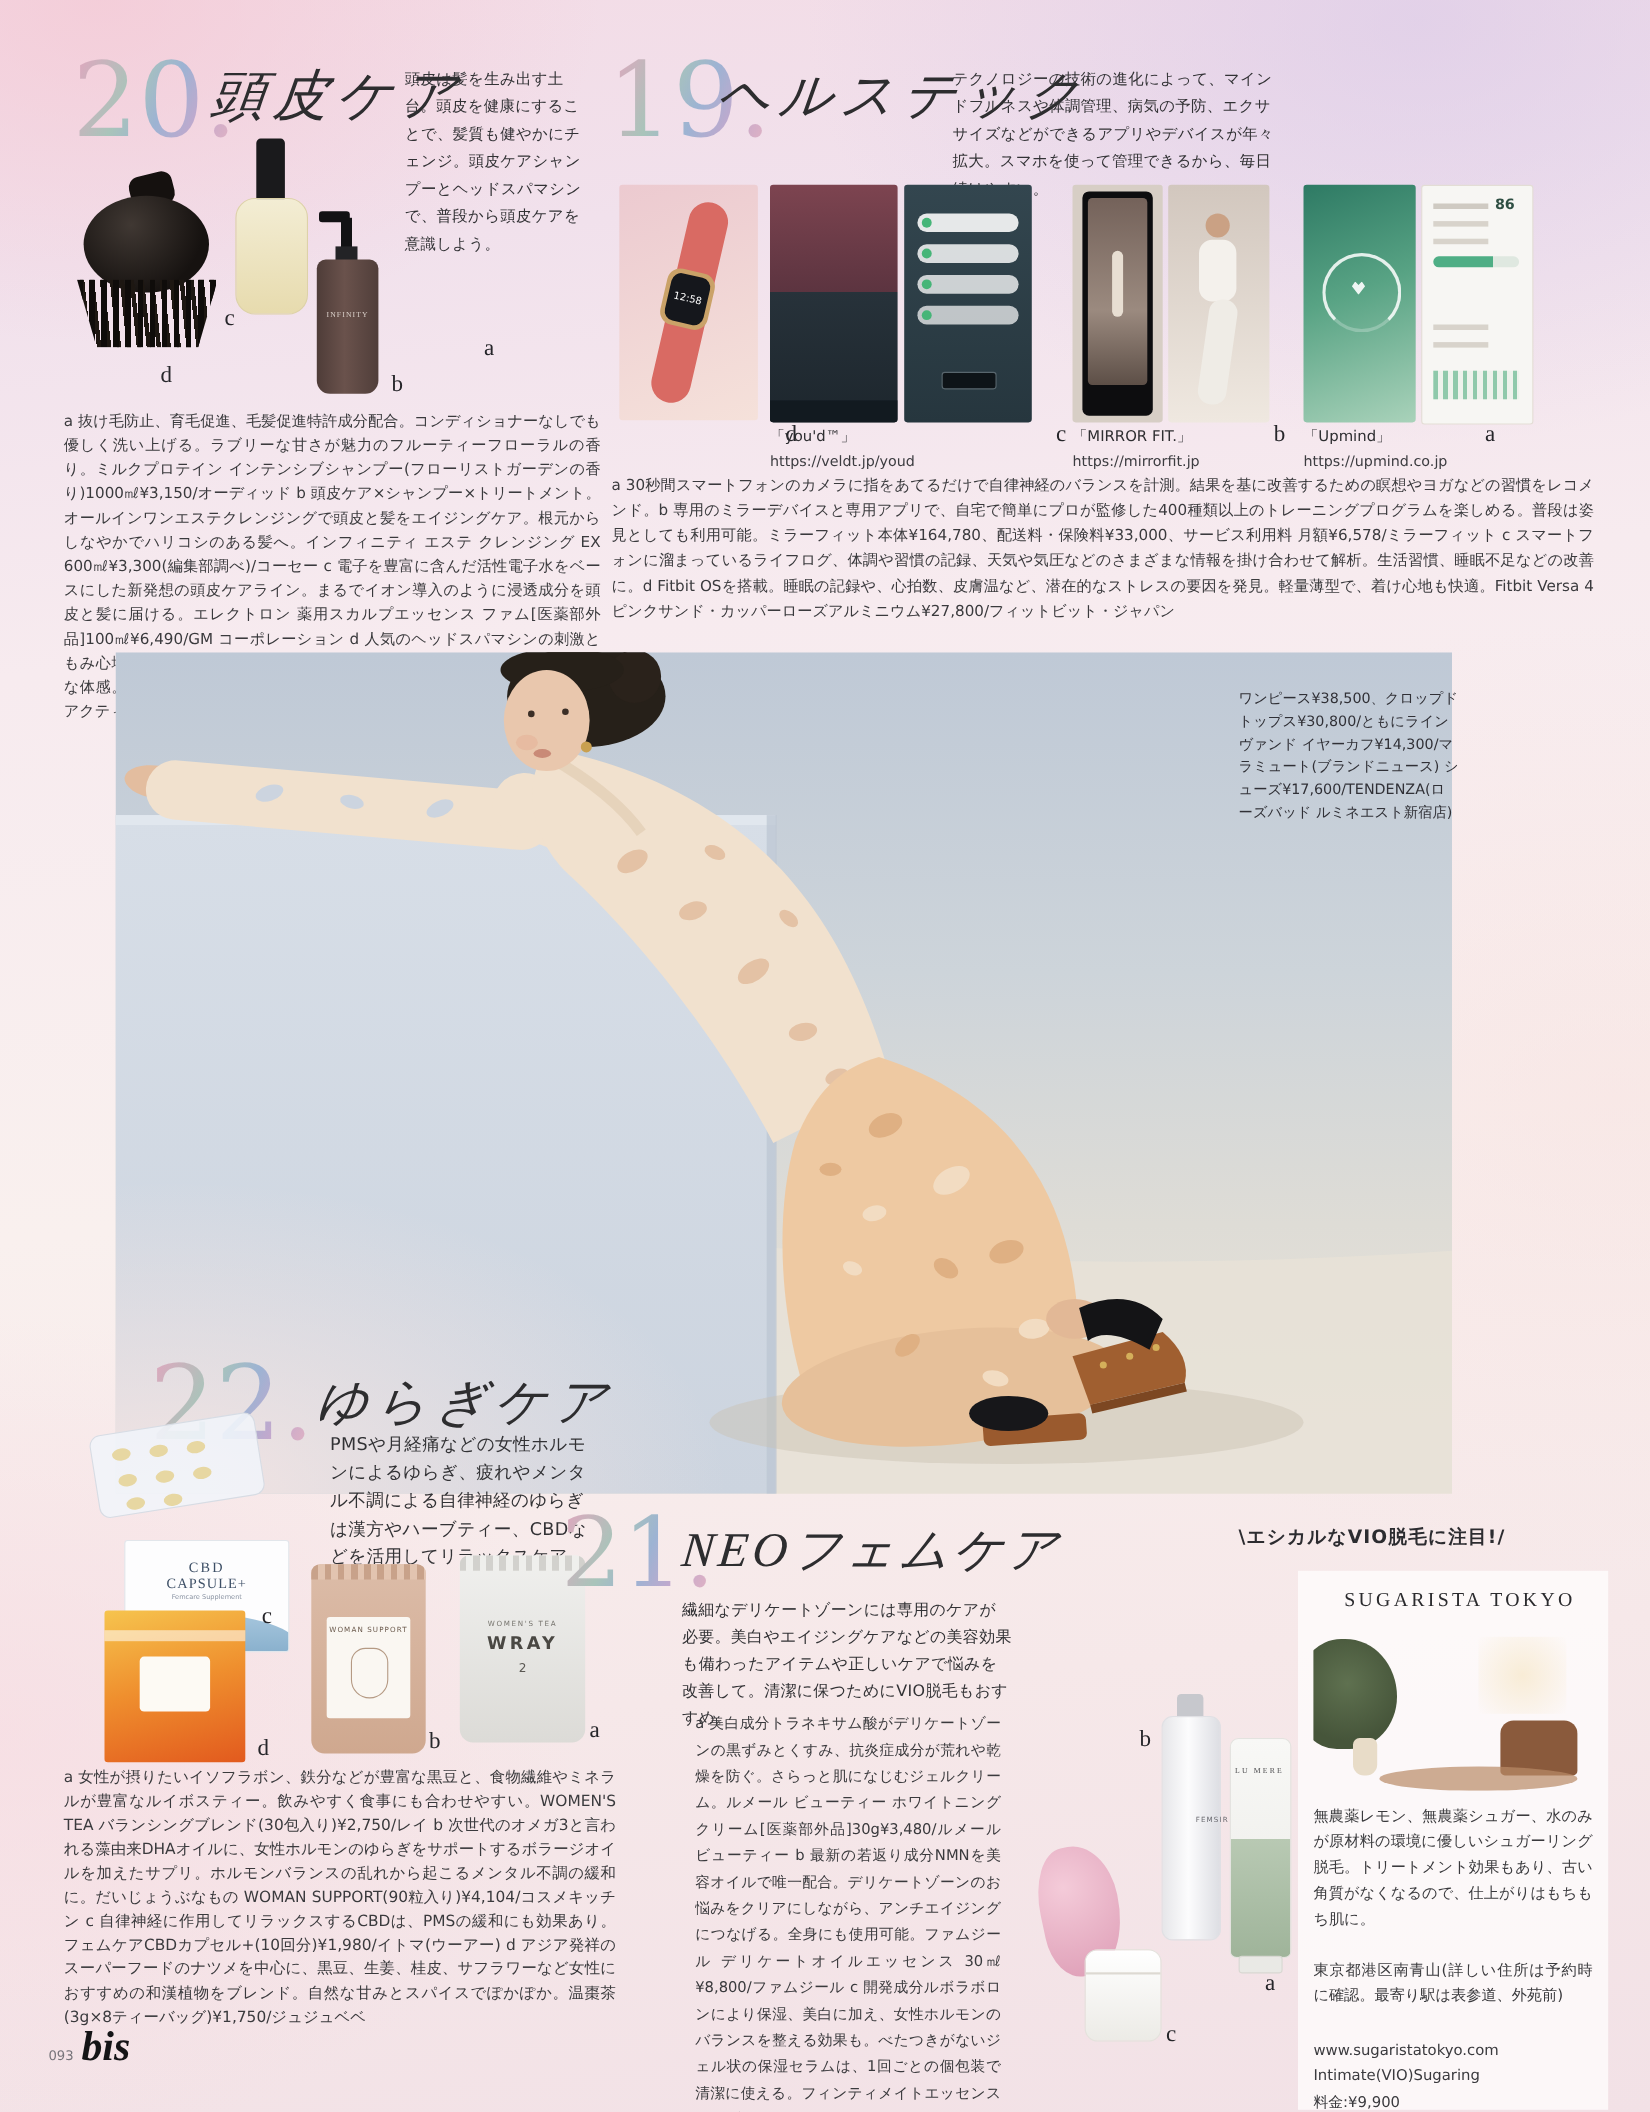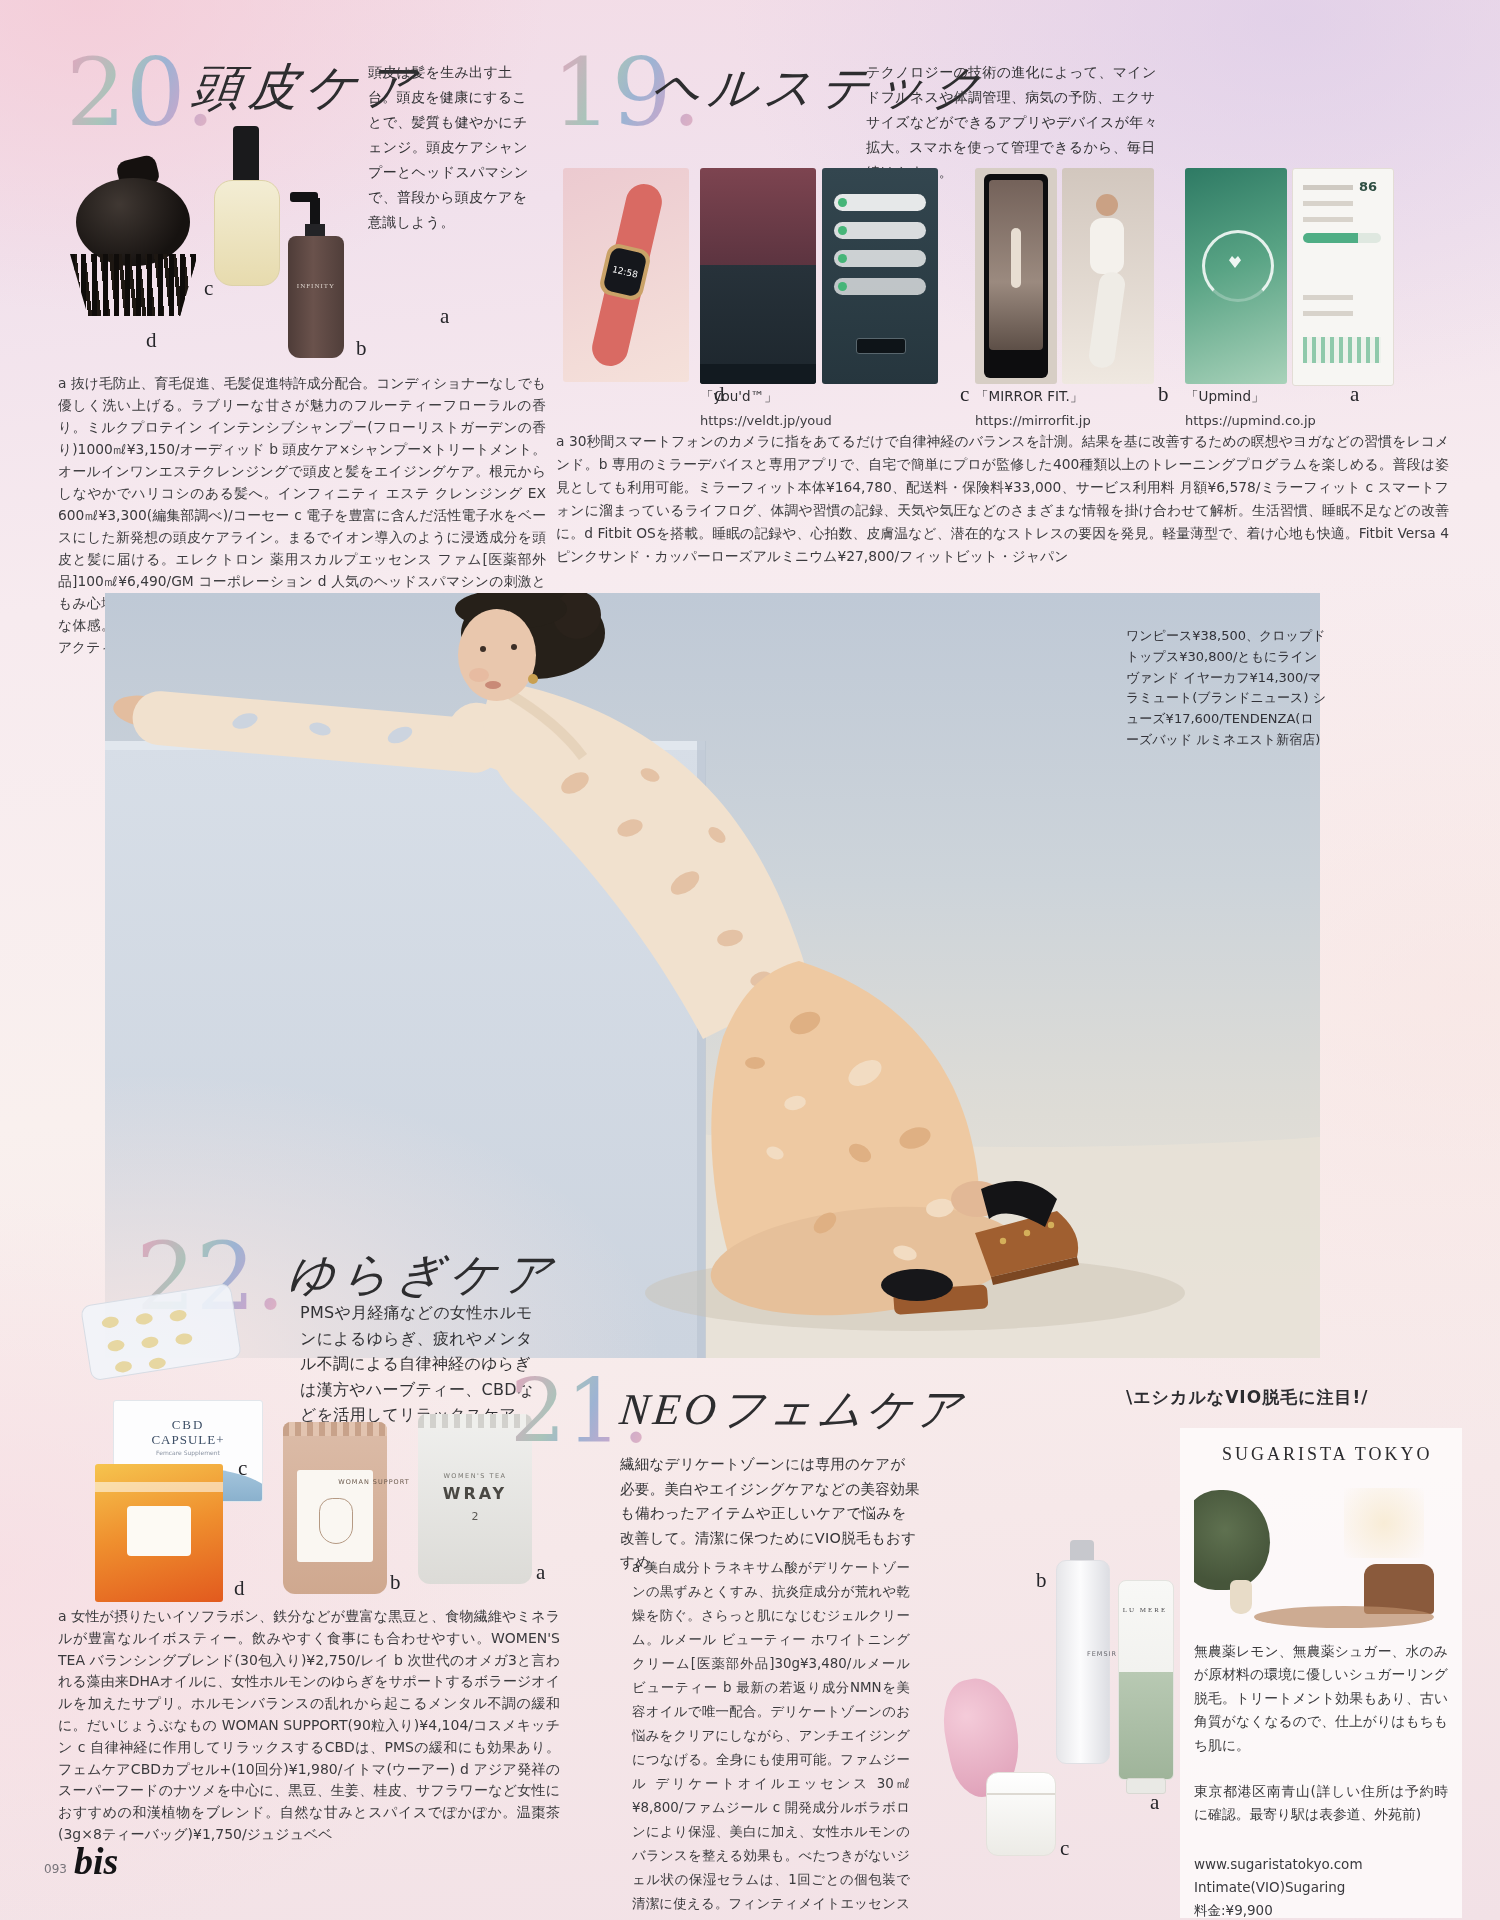--- a/index.html
+++ b/index.html
@@ -210,21 +210,21 @@
   </div>
   <span class="letter" style="left:238px;top:1458px;">c</span>
   <div class="abs" style="left:95px;top:1464px;width:128px;height:138px;background:linear-gradient(165deg,#f6c44e 0%,#ef8f2e 48%,#e25a1e 100%);border-radius:3px;">
     <div class="abs" style="left:32px;top:42px;width:64px;height:50px;background:#fdfaf4;border-radius:4px;"></div>
     <div class="abs" style="left:0;top:18px;width:128px;height:10px;background:rgba(255,255,255,.55);"></div>
   </div>
   <span class="letter" style="left:234px;top:1578px;">d</span>
   <div class="abs" style="left:283px;top:1422px;width:104px;height:172px;background:linear-gradient(180deg,#dcbca8,#cfa88f);border-radius:8px 8px 12px 12px;">
     <div class="abs" style="left:0;top:0;width:104px;height:14px;background:repeating-linear-gradient(90deg,#c8a28a 0 6px,#e2c4b0 6px 12px);border-radius:8px 8px 0 0;"></div>
     <div class="abs" style="left:14px;top:48px;width:76px;height:92px;background:#faf7f2;border-radius:3px;">
-      <div class="p-label" style="left:0;top:8px;width:76px;font-size:6.5px;letter-spacing:1px;color:#6b5a4d;padding-left:39px;">WOMAN SUPPORT</div>
+      <div class="p-label" style="left:0;top:8px;width:76px;font-size:6.5px;letter-spacing:1px;color:#6b5a4d;">WOMAN SUPPORT</div>
       <div class="abs" style="left:22px;top:28px;width:32px;height:44px;border:1px solid #b59a84;border-radius:14px 14px 18px 18px;"></div>
     </div>
   </div>
   <span class="letter" style="left:390px;top:1572px;">b</span>
   <div class="abs" style="left:418px;top:1414px;width:114px;height:170px;background:linear-gradient(180deg,#f0f0ee,#dcdbd7);border-radius:8px 8px 12px 12px;">
     <div class="abs" style="left:0;top:0;width:114px;height:14px;background:repeating-linear-gradient(90deg,#d2d1cd 0 6px,#efefec 6px 12px);border-radius:8px 8px 0 0;"></div>
     <div class="p-label" style="left:0;top:58px;width:114px;font-size:6.5px;letter-spacing:1.5px;color:#77756f;">WOMEN'S TEA</div>
     <div class="p-label" style="left:0;top:70px;width:114px;font-size:16px;letter-spacing:3px;font-weight:bold;color:#4a4843;">WRAY</div>
     <div class="p-label" style="left:0;top:96px;width:114px;font-size:11px;color:#5a5853;">2</div>
   </div>

